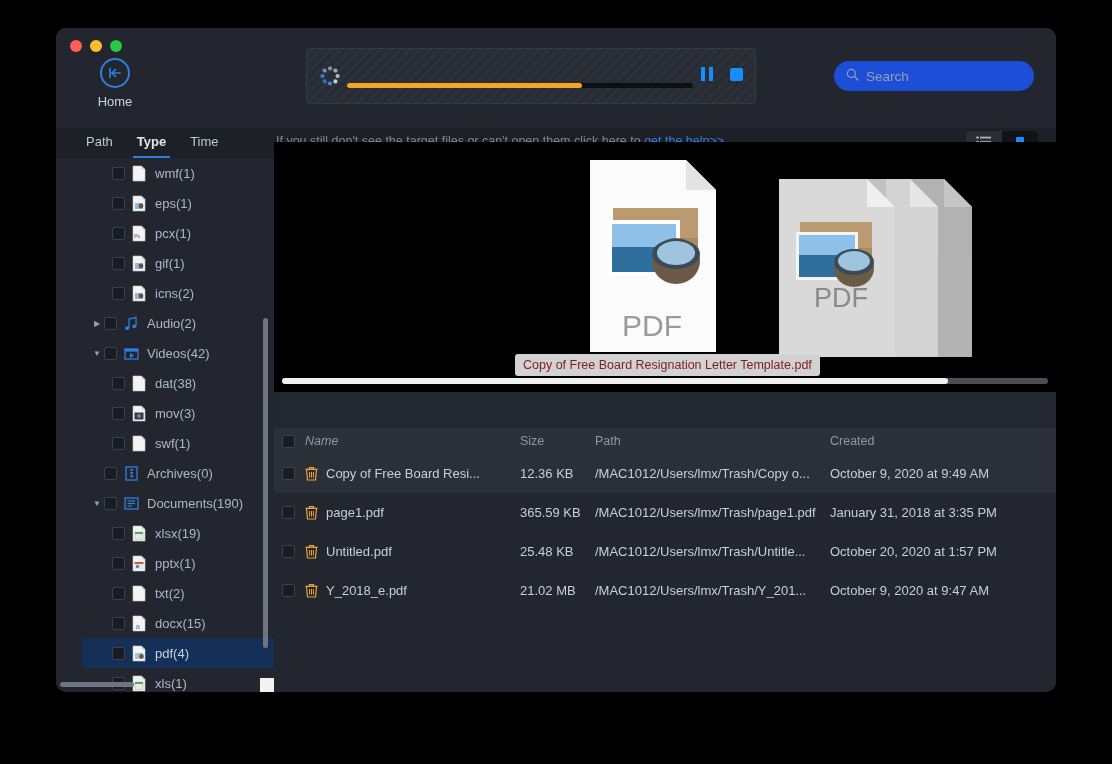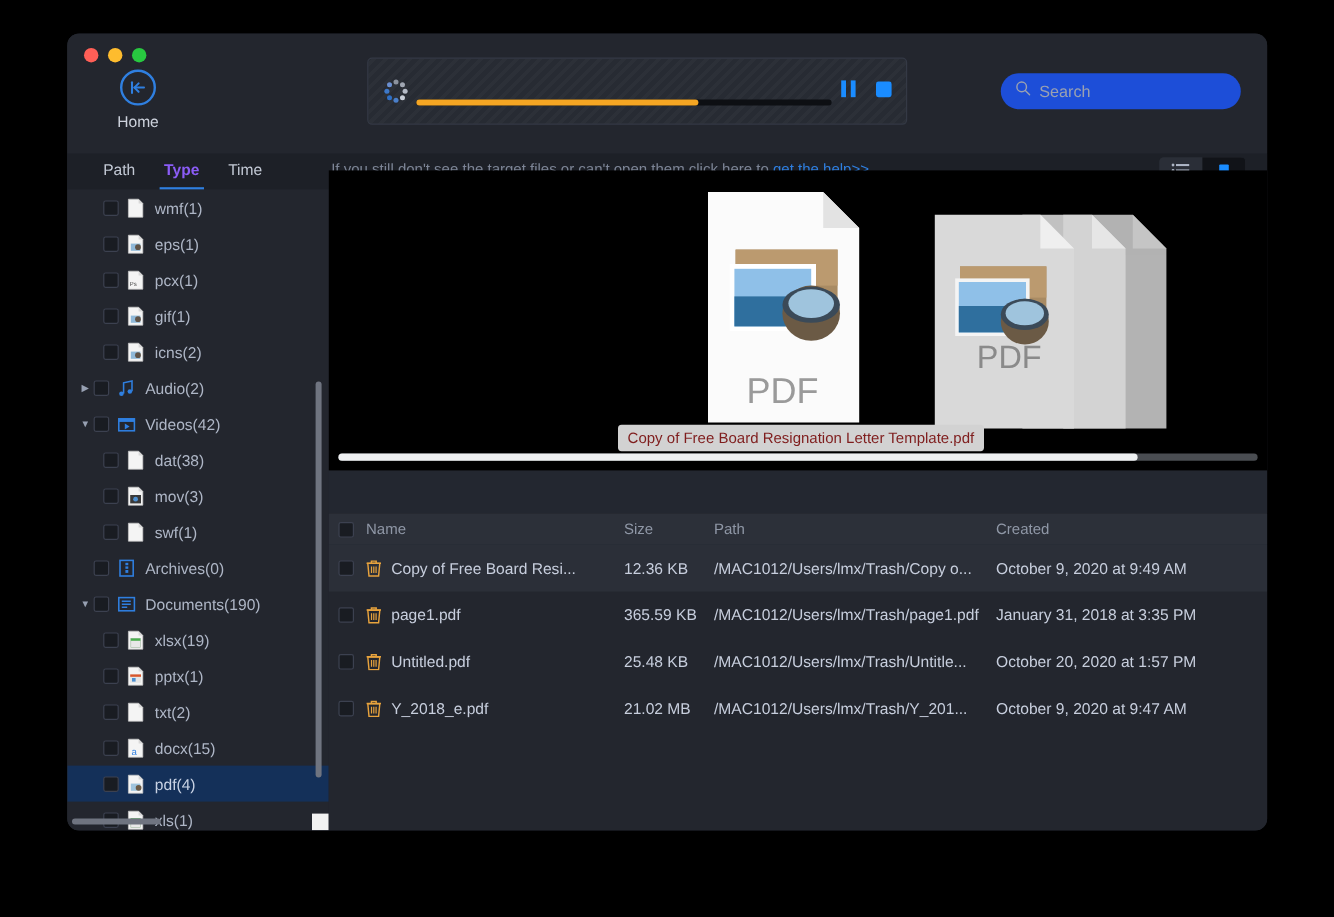--- a/index.html
+++ b/index.html
@@ -105,21 +105,21 @@
   .tabbar {
     position: absolute; left: 0; top: 100px;
     width: 100%; height: 30px;
     background: #1d2027;
   }
   .tabs { position: absolute; left: 30px; top: 0; display: flex; gap: 24px; height: 30px; }
   .tab {
     font-size: 13px; color: #c2c8d4; cursor: pointer;
     padding-top: 6px; position: relative;
   }
-  .tab.active { color: #8b5cf6; font-weight: bold; }
+  .tab.active { color: #e5e5e5; font-weight: bold; }
   .tab.active::after {
     content: ""; position: absolute; left: -4px; right: -4px; bottom: 0;
     height: 2px; background: #2f7fe0;
   }
   .notice {
     position: absolute; left: 220px; top: 6px;
     font-size: 12.5px; color: #7d8596;
   }
   .notice a { color: #2f7fe0; text-decoration: underline; cursor: pointer; }
   .viewtoggle {
@@ -131,20 +131,21 @@
   .vt-btn { width: 36px; height: 22px; display: flex;
     align-items: center; justify-content: center; cursor: pointer; }
   .vt-btn.active { background: #111318; }
 
   
   .sidebar {
     position: absolute; left: 0; top: 130px;
     width: 218px; height: 534px;
     background: #23262e;
     overflow: hidden;
+    padding-left: 26px;
   }
   .tree-row {
     position: relative;
     height: 30px; display: flex; align-items: center;
     padding-left: 8px; cursor: pointer;
     font-size: 13px; color: #aeb6c6;
   }
   .tree-row.selected { background: #143059; color: #c8d2e4; }
   .tree-row .arrow {
     width: 14px; font-size: 8px; color: #97a0b2; text-align: center;
@@ -213,21 +214,21 @@
   .cb2 {
     width: 13px; height: 13px; flex: 0 0 13px;
     background: #191c22; border: 1px solid #3c4150; border-radius: 2px;
     margin-right: 10px;
   }
   .c-name { width: 215px; display: flex; align-items: center; gap: 8px;
     overflow: hidden; white-space: nowrap; }
   .c-size { width: 75px; }
   .c-path { width: 235px; white-space: nowrap; overflow: hidden; }
   .c-created { flex: 1; white-space: nowrap; }
-  .hdr-name { width: 215px; }
+  .hdr-name { width: 215px; font-style: italic; }
   .hdr-size { width: 75px; }
   .hdr-path { width: 235px; }
   .trash { width: 13px; height: 15px; flex: 0 0 13px; }
 </style>
 </head>
 <body>
 
 <div id="screen">
   <div id="window">
 

